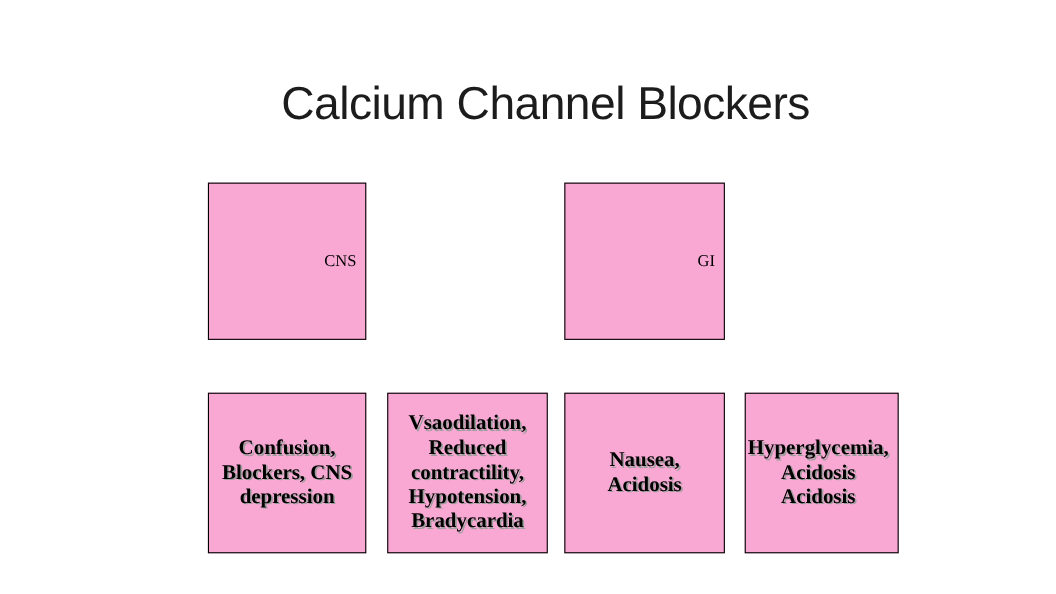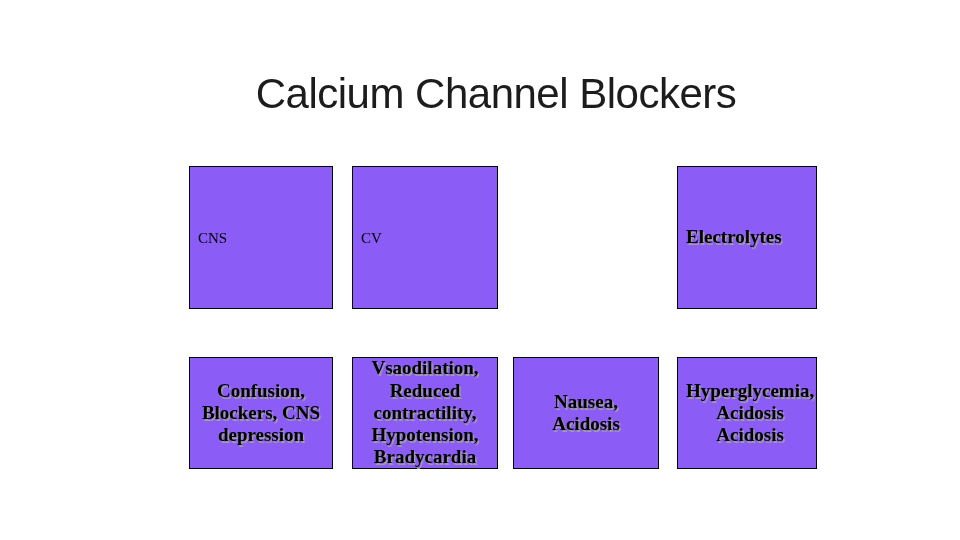--- a/index.html
+++ b/index.html
@@ -24,37 +24,37 @@
     font-family: "Liberation Sans", sans-serif;
     font-weight: 300;
     font-size: 42px;
     letter-spacing: -0.5px;
     color: #1c1c1c;
     white-space: nowrap;
   }
   .box {
     position: absolute;
     border: 1.5px solid #000000;
-    background: #8b5cf6;
+    background: #f9a8d4;
     display: flex;
     align-items: center;
-    justify-content: flex-start;
+    justify-content: flex-end;
     text-align: center;
     padding: 4px;
     font-family: "Liberation Serif", serif;
     color: #000000;
   }
   
   .c1 { left: 173px; width: 144px; }
   .c2 { left: 336px; width: 146px; }
   .c3 { left: 497px; width: 146px; }
   .c4 { left: 661px; width: 140px; }
   
   .r1 { top: 150px; height: 143px; }
-  .r2 { top: 341px; height: 112px; }
+  .r2 { top: 341px; height: 146px; }
   
   .label-plain {
     font-size: 15px;
     font-weight: 400;
     line-height: 1.2;
   }
   
   .label-bold {
     font-size: 19px;
     font-weight: 700;
@@ -66,28 +66,25 @@
 <body>
 
 <div class="slide">
 
   <div class="slide-title">Calcium Channel Blockers</div>
 
   <div class="box r1 c1">
     <span class="label-plain">CNS</span>
   </div>
 
-  <div class="box r1 c2">
-    <span class="label-plain">CV</span>
+
+  <div class="box r1 c3">
+    <span class="label-plain">GI</span>
   </div>
 
-
-  <div class="box r1 c4">
-    <span class="label-bold">Electrolytes</span>
-  </div>
 
   <div class="box r2 c1">
     <span class="label-bold">Confusion, Blockers, CNS depression</span>
   </div>
 
   <div class="box r2 c2">
     <span class="label-bold">Vsaodilation, Reduced contractility, Hypotension, Bradycardia</span>
   </div>
 
   <div class="box r2 c3">

